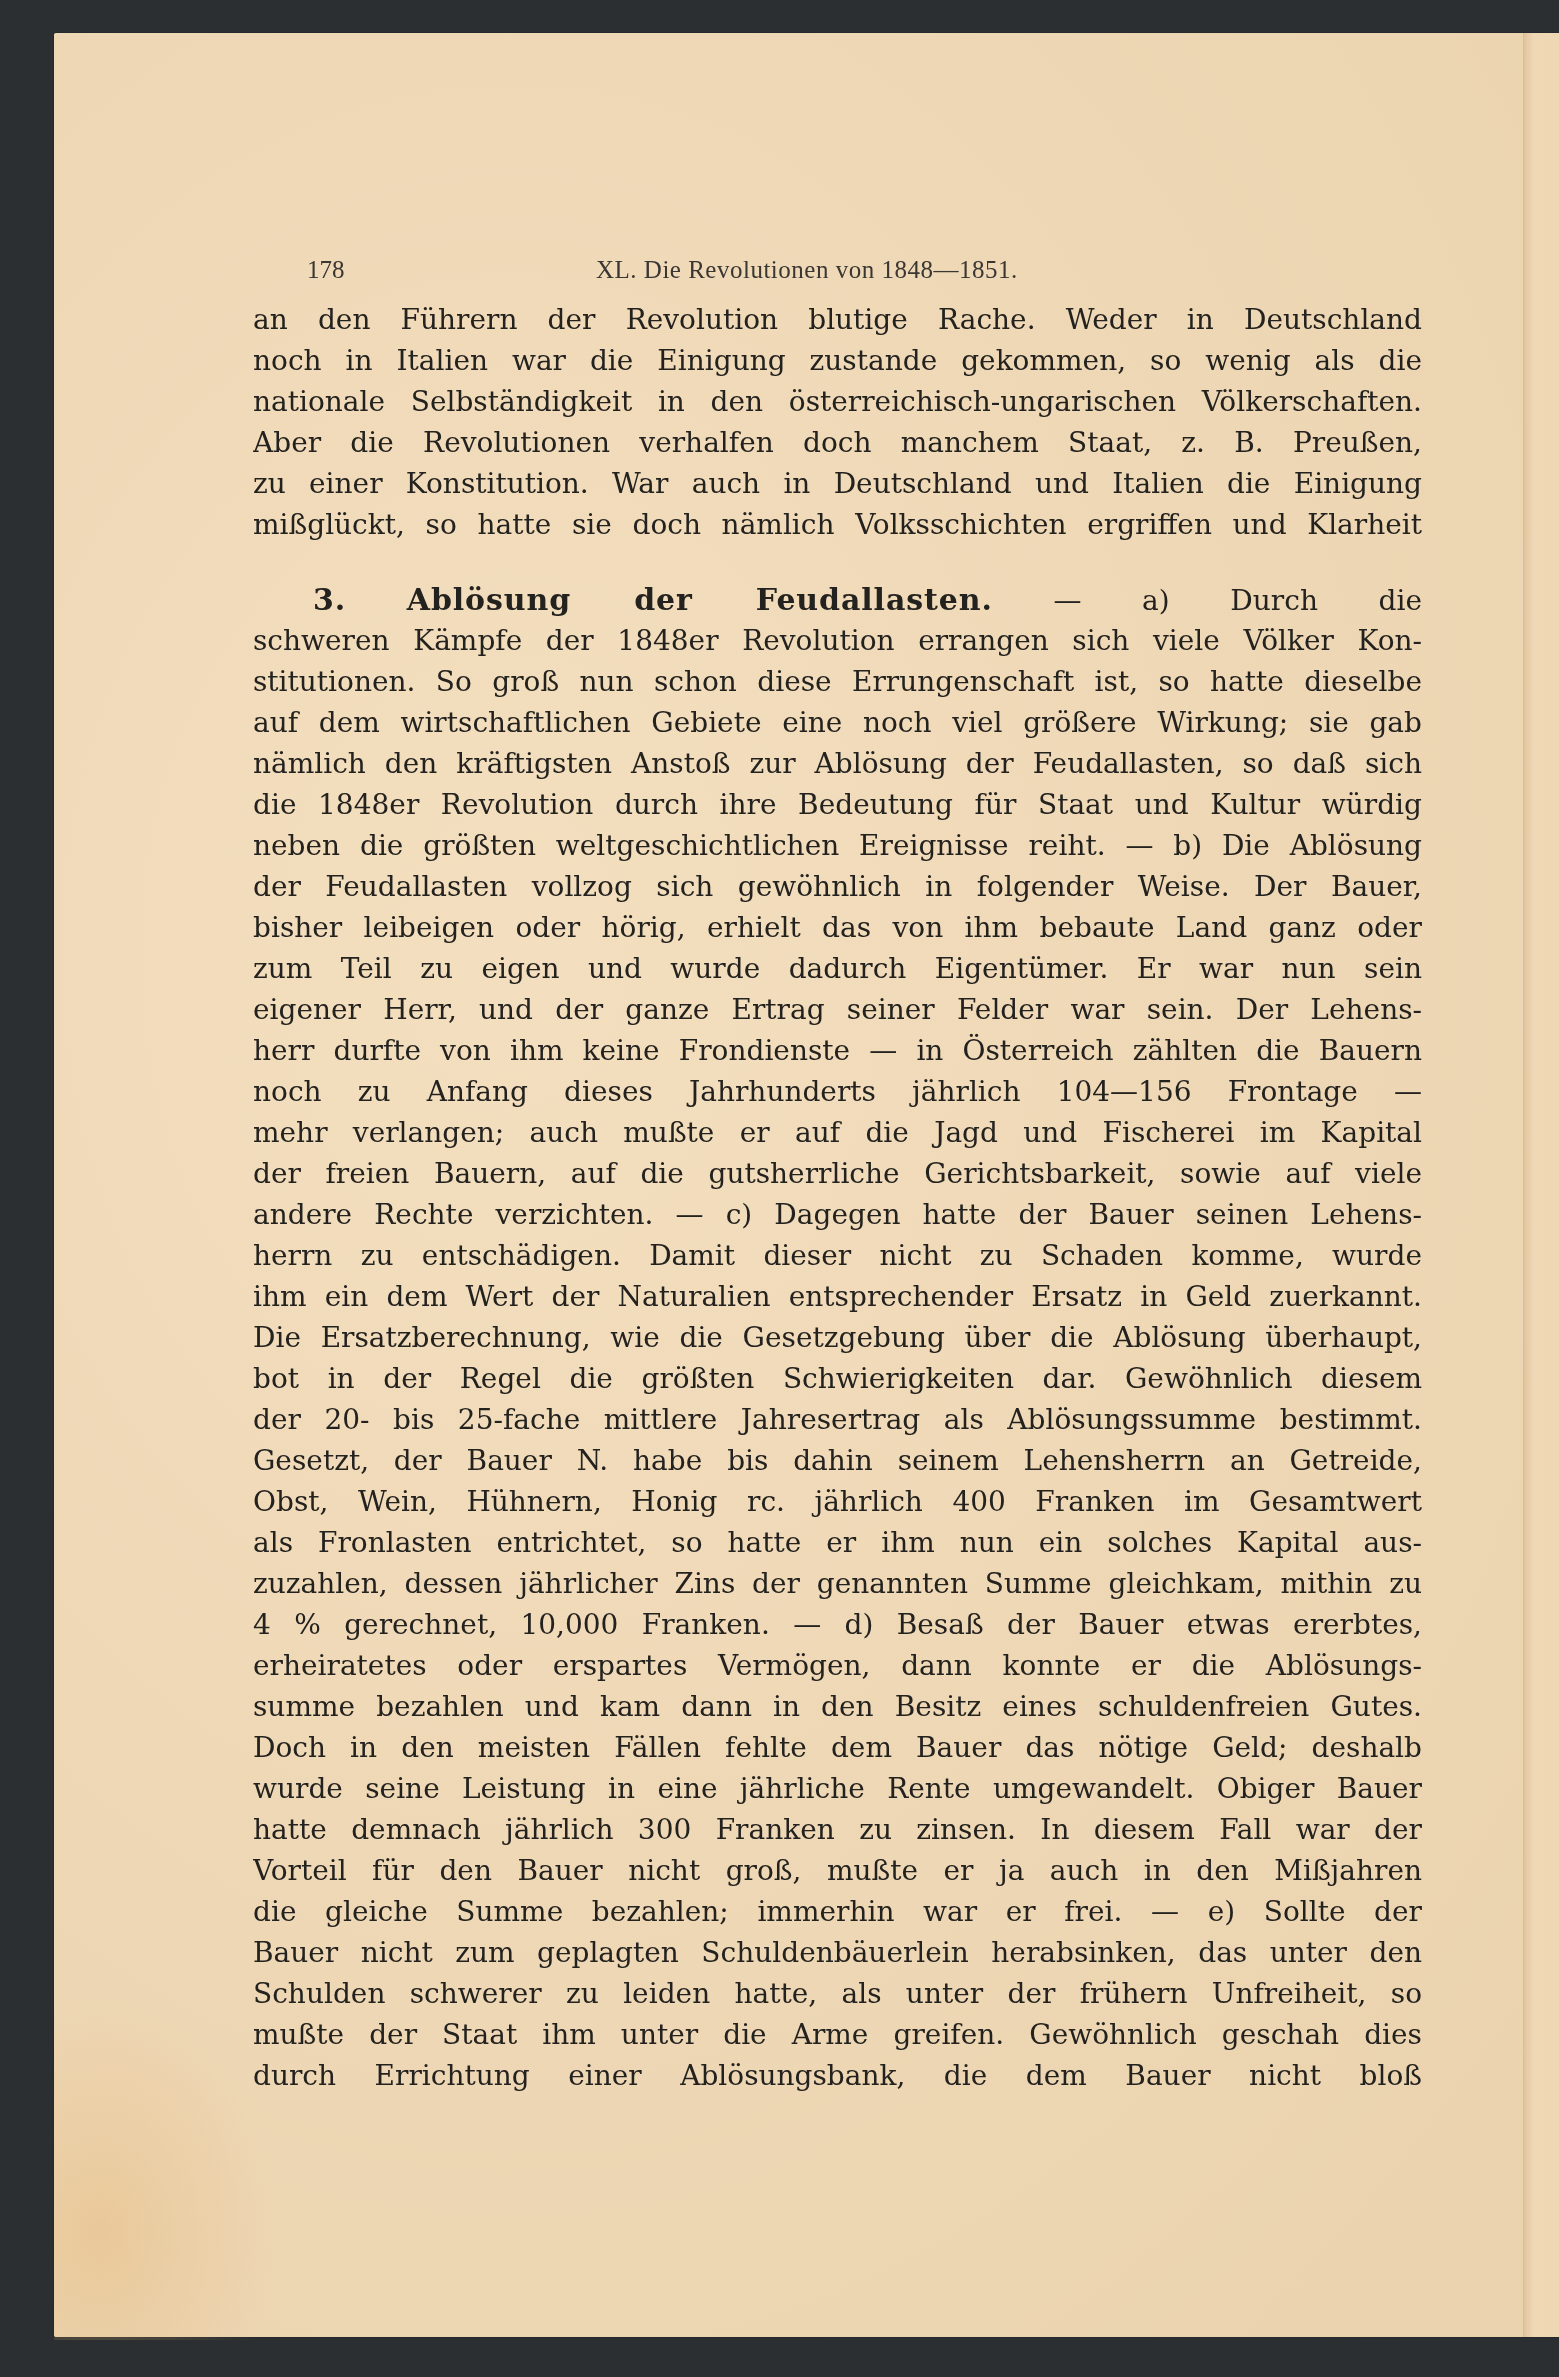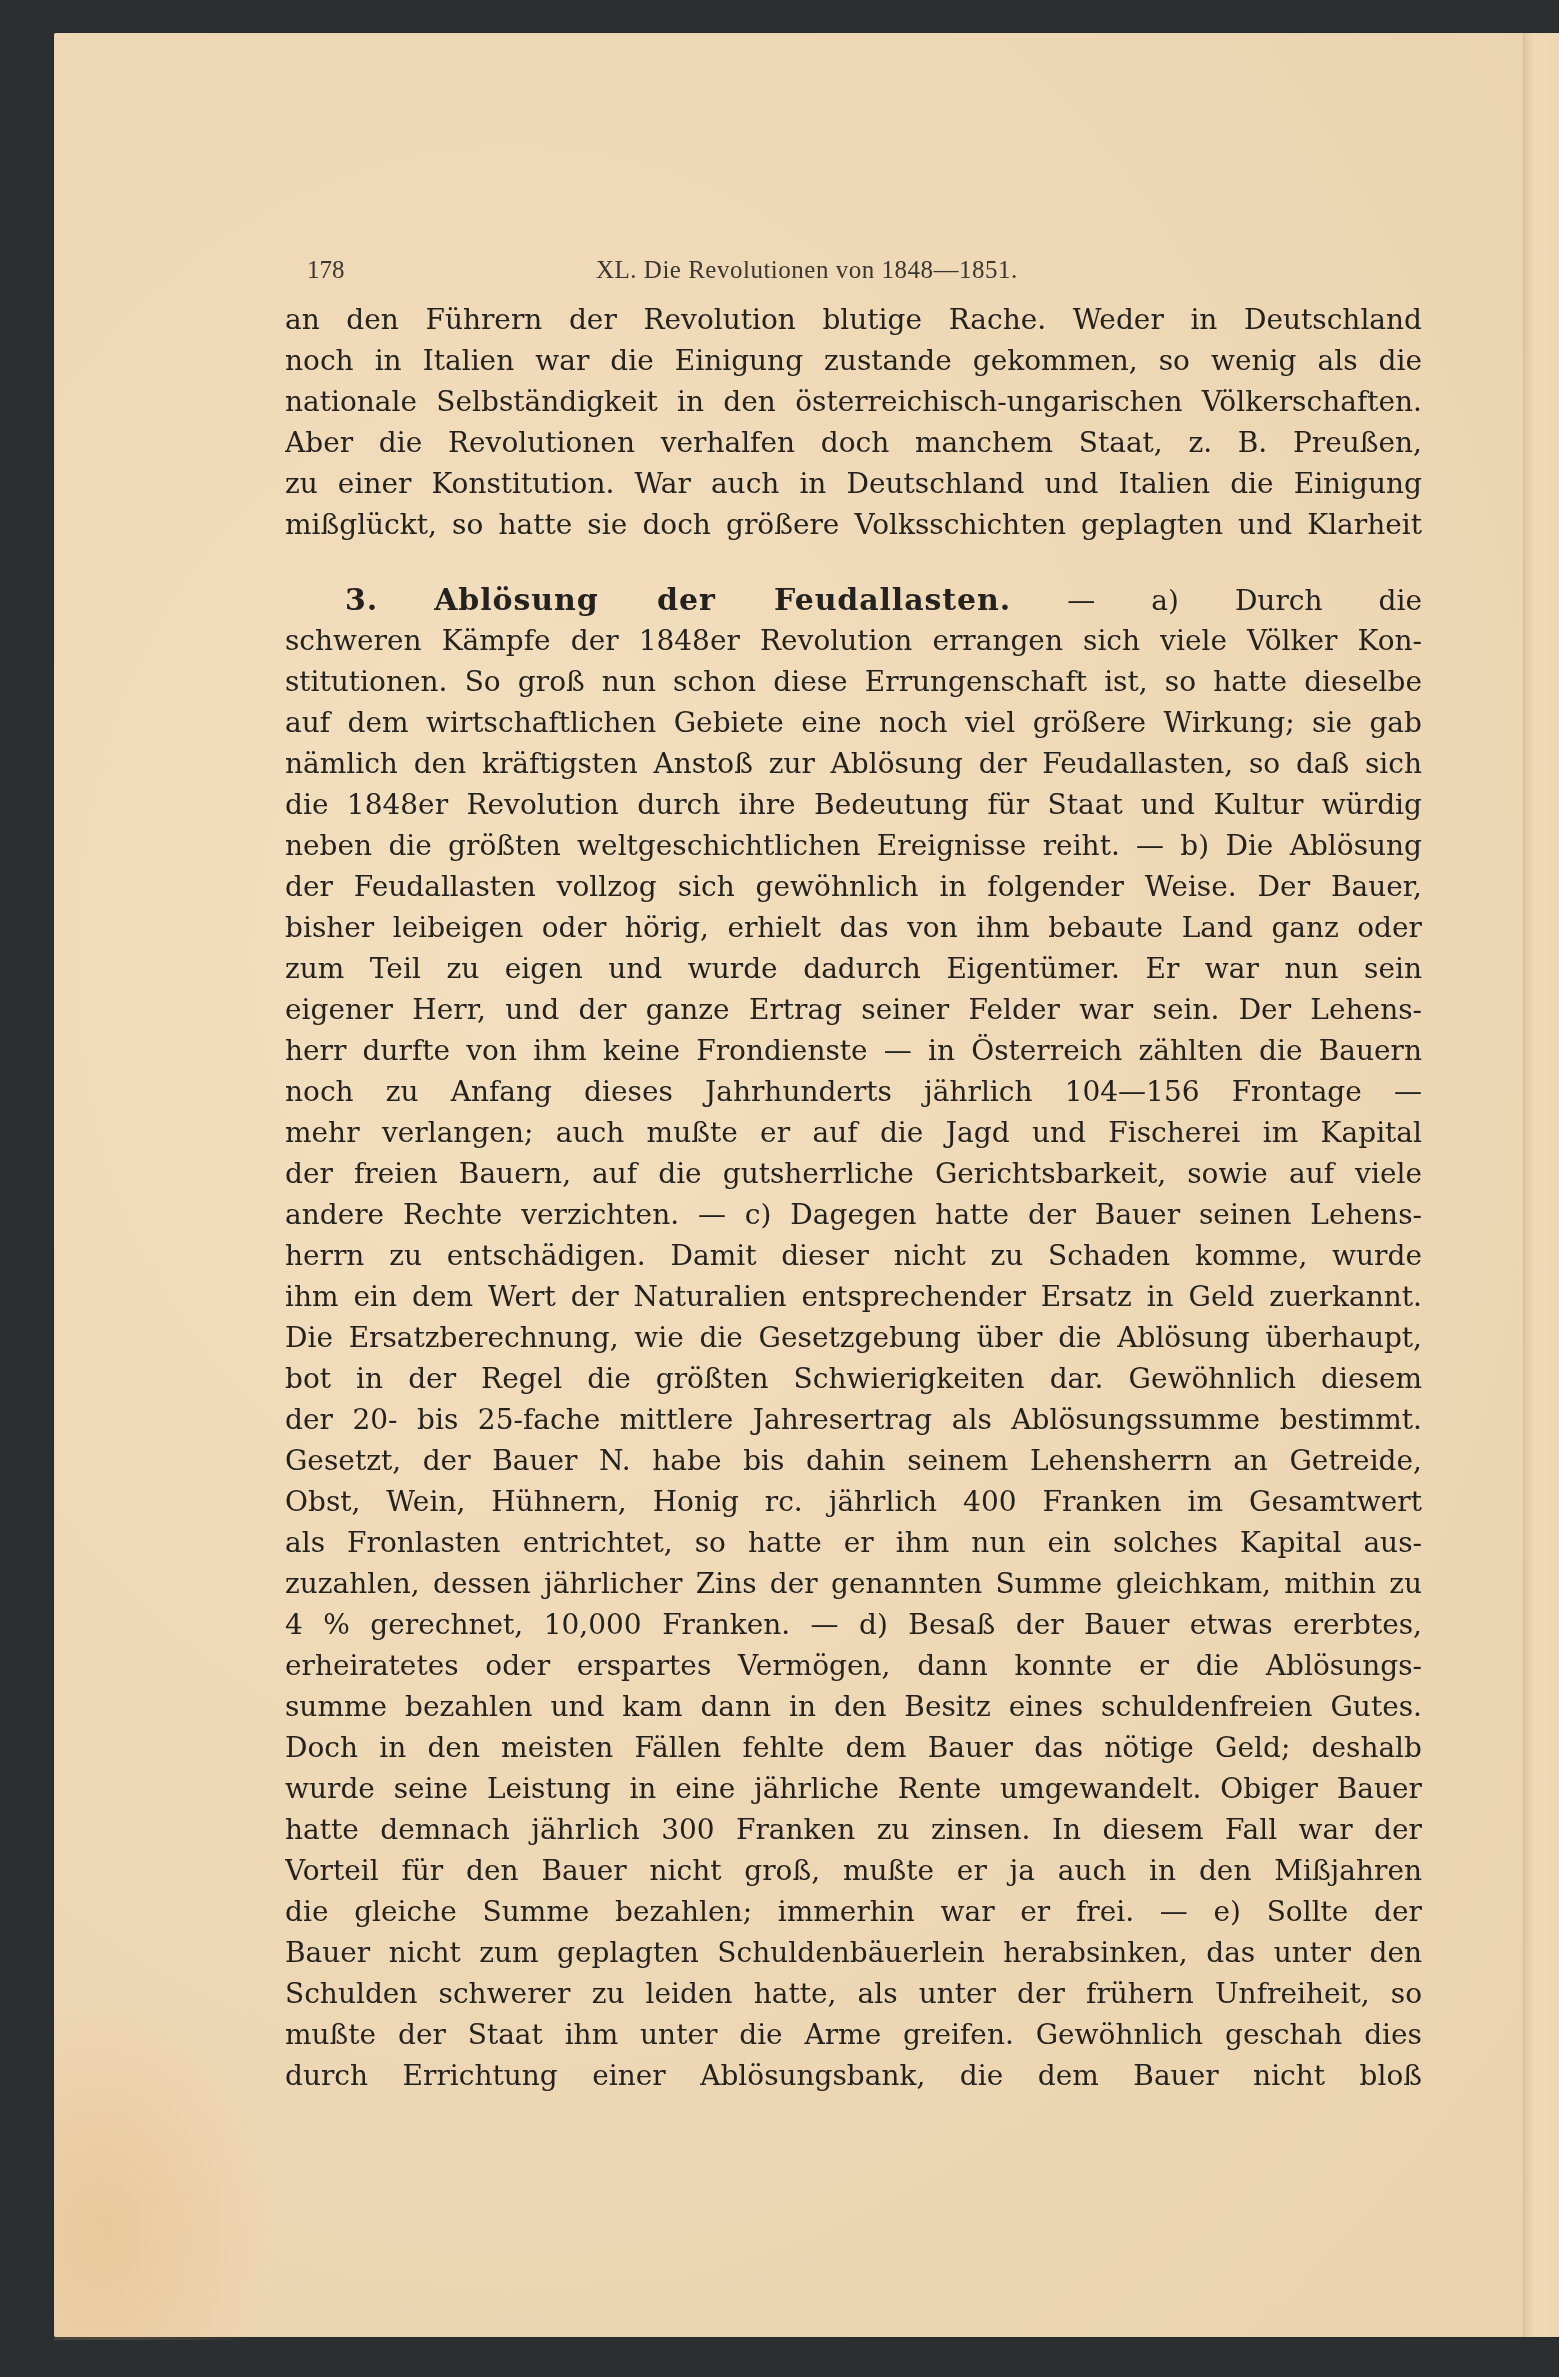--- a/index.html
+++ b/index.html
@@ -73,21 +73,20 @@
     font-family: "DejaVu Serif", serif;
     font-size: 28px;
   }
   .line {
     height: 41px;
     line-height: 41px;
     white-space: nowrap;
     text-align: justify;
     text-align-last: justify;
     overflow: hidden;
-    margin-left: 32px;
   }
   .line.last {
     text-align-last: left;
   }
   .line.gap-before {
     margin-top: 34px;
   }
   .line.indent {
     padding-left: 60px;
   }
@@ -109,21 +108,21 @@
   </div>
 </div>
 
 <div class="body-text">
 
   <div class="line">an den Führern der Revolution blutige Rache. Weder in Deutschland</div>
   <div class="line">noch in Italien war die Einigung zustande gekommen, so wenig als die</div>
   <div class="line">nationale Selbständigkeit in den österreichisch-ungarischen Völkerschaften.</div>
   <div class="line">Aber die Revolutionen verhalfen doch manchem Staat, z. B. Preußen,</div>
   <div class="line">zu einer Konstitution. War auch in Deutschland und Italien die Einigung</div>
-  <div class="line">mißglückt, so hatte sie doch größere Volksschichten geplagten und Klarheit</div>
+  <div class="line">mißglückt, so hatte sie doch nämlich Volksschichten ergriffen und Klarheit</div>
 
   <div class="line gap-before indent">
     <span class="heading">3.</span>
     <span class="heading">Ablösung der Feudallasten.</span>
     <span>— a) Durch die</span>
   </div>
 
   <div class="line">schweren Kämpfe der 1848er Revolution errangen sich viele Völker Kon-</div>
   <div class="line">stitutionen. So groß nun schon diese Errungenschaft ist, so hatte dieselbe</div>
   <div class="line">auf dem wirtschaftlichen Gebiete eine noch viel größere Wirkung; sie gab</div>

